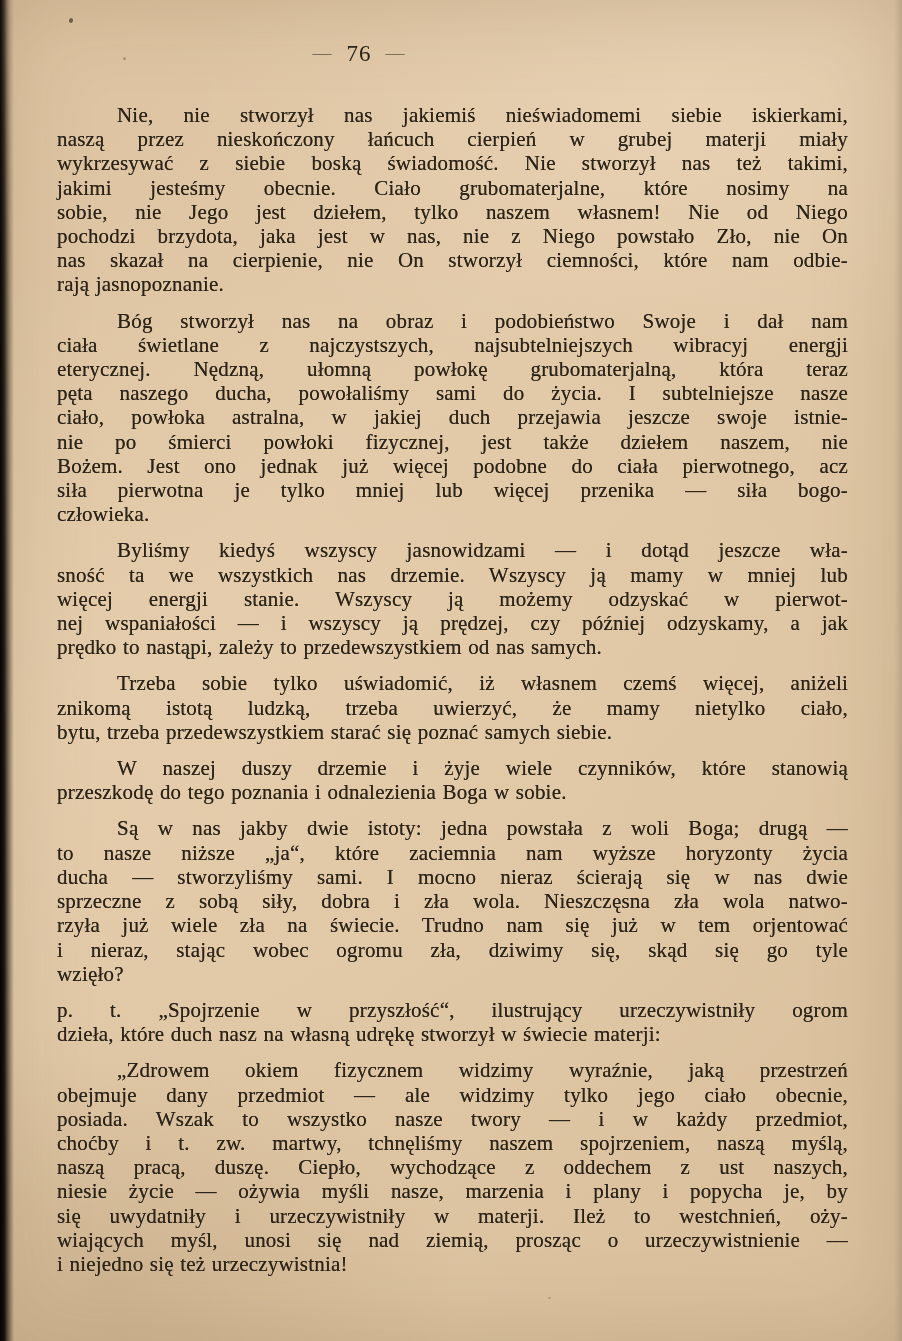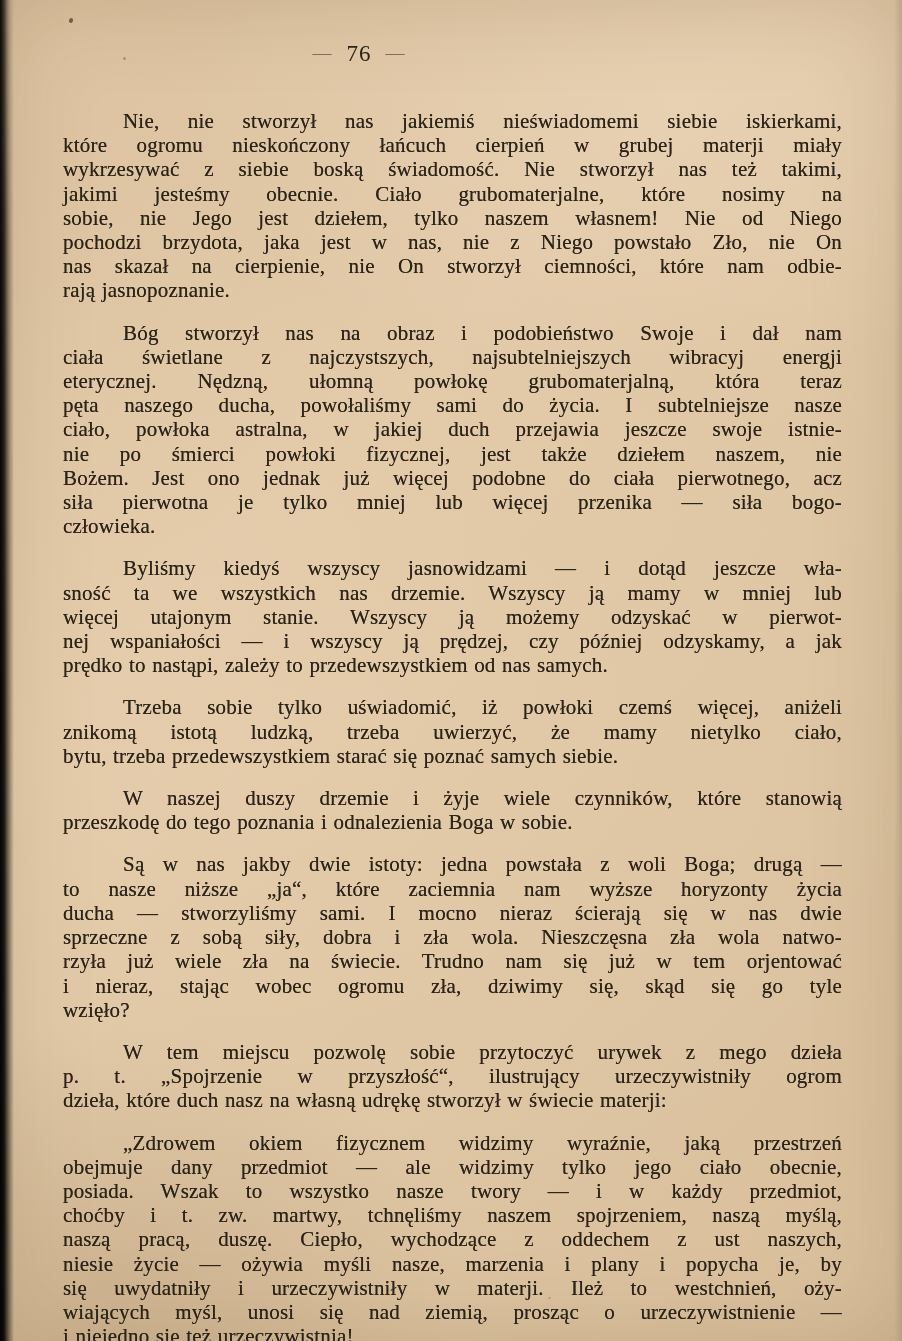--- a/index.html
+++ b/index.html
@@ -73,21 +73,21 @@
   .header .pagenum {
     font-size: 23px;
   }
 
   .text-block {
     position: absolute;
     left: 45px;
     top: 91px;
     width: 815px;
   }
-  .paragraph { margin: 18px; }
+  .paragraph { margin: 12px; }
   .line {
     font-size: 21px;
     line-height: 24.2px;
     text-align: justify;
     text-align-last: justify;
     letter-spacing: 0.2px;
     word-spacing: 1px;
     white-space: normal;
     text-shadow: 0 0 0.5px rgba(43,35,24,0.75);
   }
@@ -104,21 +104,21 @@
   <div class="speck s2"></div>
   <div class="speck s3"></div>
 
   <div class="header">
     <span class="dash">—</span><span class="pagenum">76</span><span class="dash">—</span>
   </div>
 
   <div class="text-block">
       <div class="paragraph">
         <div class="line first">Nie, nie stworzył nas jakiemiś nieświadomemi siebie iskierkami,</div>
-        <div class="line">które ogromu nieskończony łańcuch cierpień w grubej materji miały</div>
+        <div class="line">naszą przez nieskończony łańcuch cierpień w grubej materji miały</div>
         <div class="line">wykrzesywać z siebie boską świadomość. Nie stworzył nas też takimi,</div>
         <div class="line">jakimi jesteśmy obecnie. Ciało grubomaterjalne, które nosimy na</div>
         <div class="line">sobie, nie Jego jest dziełem, tylko naszem własnem! Nie od Niego</div>
         <div class="line">pochodzi brzydota, jaka jest w nas, nie z Niego powstało Zło, nie On</div>
         <div class="line">nas skazał na cierpienie, nie On stworzył ciemności, które nam odbie-</div>
         <div class="line last">rają jasnopoznanie.</div>
       </div>
       <div class="paragraph">
         <div class="line first">Bóg stworzył nas na obraz i podobieństwo Swoje i dał nam</div>
         <div class="line">ciała świetlane z najczystszych, najsubtelniejszych wibracyj energji</div>
@@ -126,44 +126,43 @@
         <div class="line">pęta naszego ducha, powołaliśmy sami do życia. I subtelniejsze nasze</div>
         <div class="line">ciało, powłoka astralna, w jakiej duch przejawia jeszcze swoje istnie-</div>
         <div class="line">nie po śmierci powłoki fizycznej, jest także dziełem naszem, nie</div>
         <div class="line">Bożem. Jest ono jednak już więcej podobne do ciała pierwotnego, acz</div>
         <div class="line">siła pierwotna je tylko mniej lub więcej przenika — siła bogo-</div>
         <div class="line last">człowieka.</div>
       </div>
       <div class="paragraph">
         <div class="line first">Byliśmy kiedyś wszyscy jasnowidzami — i dotąd jeszcze wła-</div>
         <div class="line">sność ta we wszystkich nas drzemie. Wszyscy ją mamy w mniej lub</div>
-        <div class="line">więcej utajonym stanie. Wszyscy ją możemy odzyskać w pierwot-</div>
+        <div class="line">więcej energji stanie. Wszyscy ją możemy odzyskać w pierwot-</div>
         <div class="line">nej wspaniałości — i wszyscy ją prędzej, czy później odzyskamy, a jak</div>
         <div class="line last">prędko to nastąpi, zależy to przedewszystkiem od nas samych.</div>
       </div>
       <div class="paragraph">
-        <div class="line first">Trzeba sobie tylko uświadomić, iż powłoki czemś więcej, aniżeli</div>
+        <div class="line first">Trzeba sobie tylko uświadomić, iż własnem czemś więcej, aniżeli</div>
         <div class="line">znikomą istotą ludzką, trzeba uwierzyć, że mamy nietylko ciało,</div>
         <div class="line last">bytu, trzeba przedewszystkiem starać się poznać samych siebie.</div>
       </div>
       <div class="paragraph">
         <div class="line first">W naszej duszy drzemie i żyje wiele czynników, które stanowią</div>
         <div class="line last">przeszkodę do tego poznania i odnalezienia Boga w sobie.</div>
       </div>
       <div class="paragraph">
         <div class="line first">Są w nas jakby dwie istoty: jedna powstała z woli Boga; drugą —</div>
         <div class="line">to nasze niższe „ja“, które zaciemnia nam wyższe horyzonty życia</div>
         <div class="line">ducha — stworzyliśmy sami. I mocno nieraz ścierają się w nas dwie</div>
         <div class="line">sprzeczne z sobą siły, dobra i zła wola. Nieszczęsna zła wola natwo-</div>
         <div class="line">rzyła już wiele zła na świecie. Trudno nam się już w tem orjentować</div>
         <div class="line">i nieraz, stając wobec ogromu zła, dziwimy się, skąd się go tyle</div>
         <div class="line last">wzięło?</div>
       </div>
       <div class="paragraph">
-        <div class="line first">W tem miejscu pozwolę sobie przytoczyć urywek z mego dzieła</div>
         <div class="line">p. t. „Spojrzenie w przyszłość“, ilustrujący urzeczywistniły ogrom</div>
         <div class="line last">dzieła, które duch nasz na własną udrękę stworzył w świecie materji:</div>
       </div>
       <div class="paragraph">
         <div class="line first">„Zdrowem okiem fizycznem widzimy wyraźnie, jaką przestrzeń</div>
         <div class="line">obejmuje dany przedmiot — ale widzimy tylko jego ciało obecnie,</div>
         <div class="line">posiada. Wszak to wszystko nasze twory — i w każdy przedmiot,</div>
         <div class="line">choćby i t. zw. martwy, tchnęliśmy naszem spojrzeniem, naszą myślą,</div>
         <div class="line">naszą pracą, duszę. Ciepło, wychodzące z oddechem z ust naszych,</div>
         <div class="line">niesie życie — ożywia myśli nasze, marzenia i plany i popycha je, by</div>

